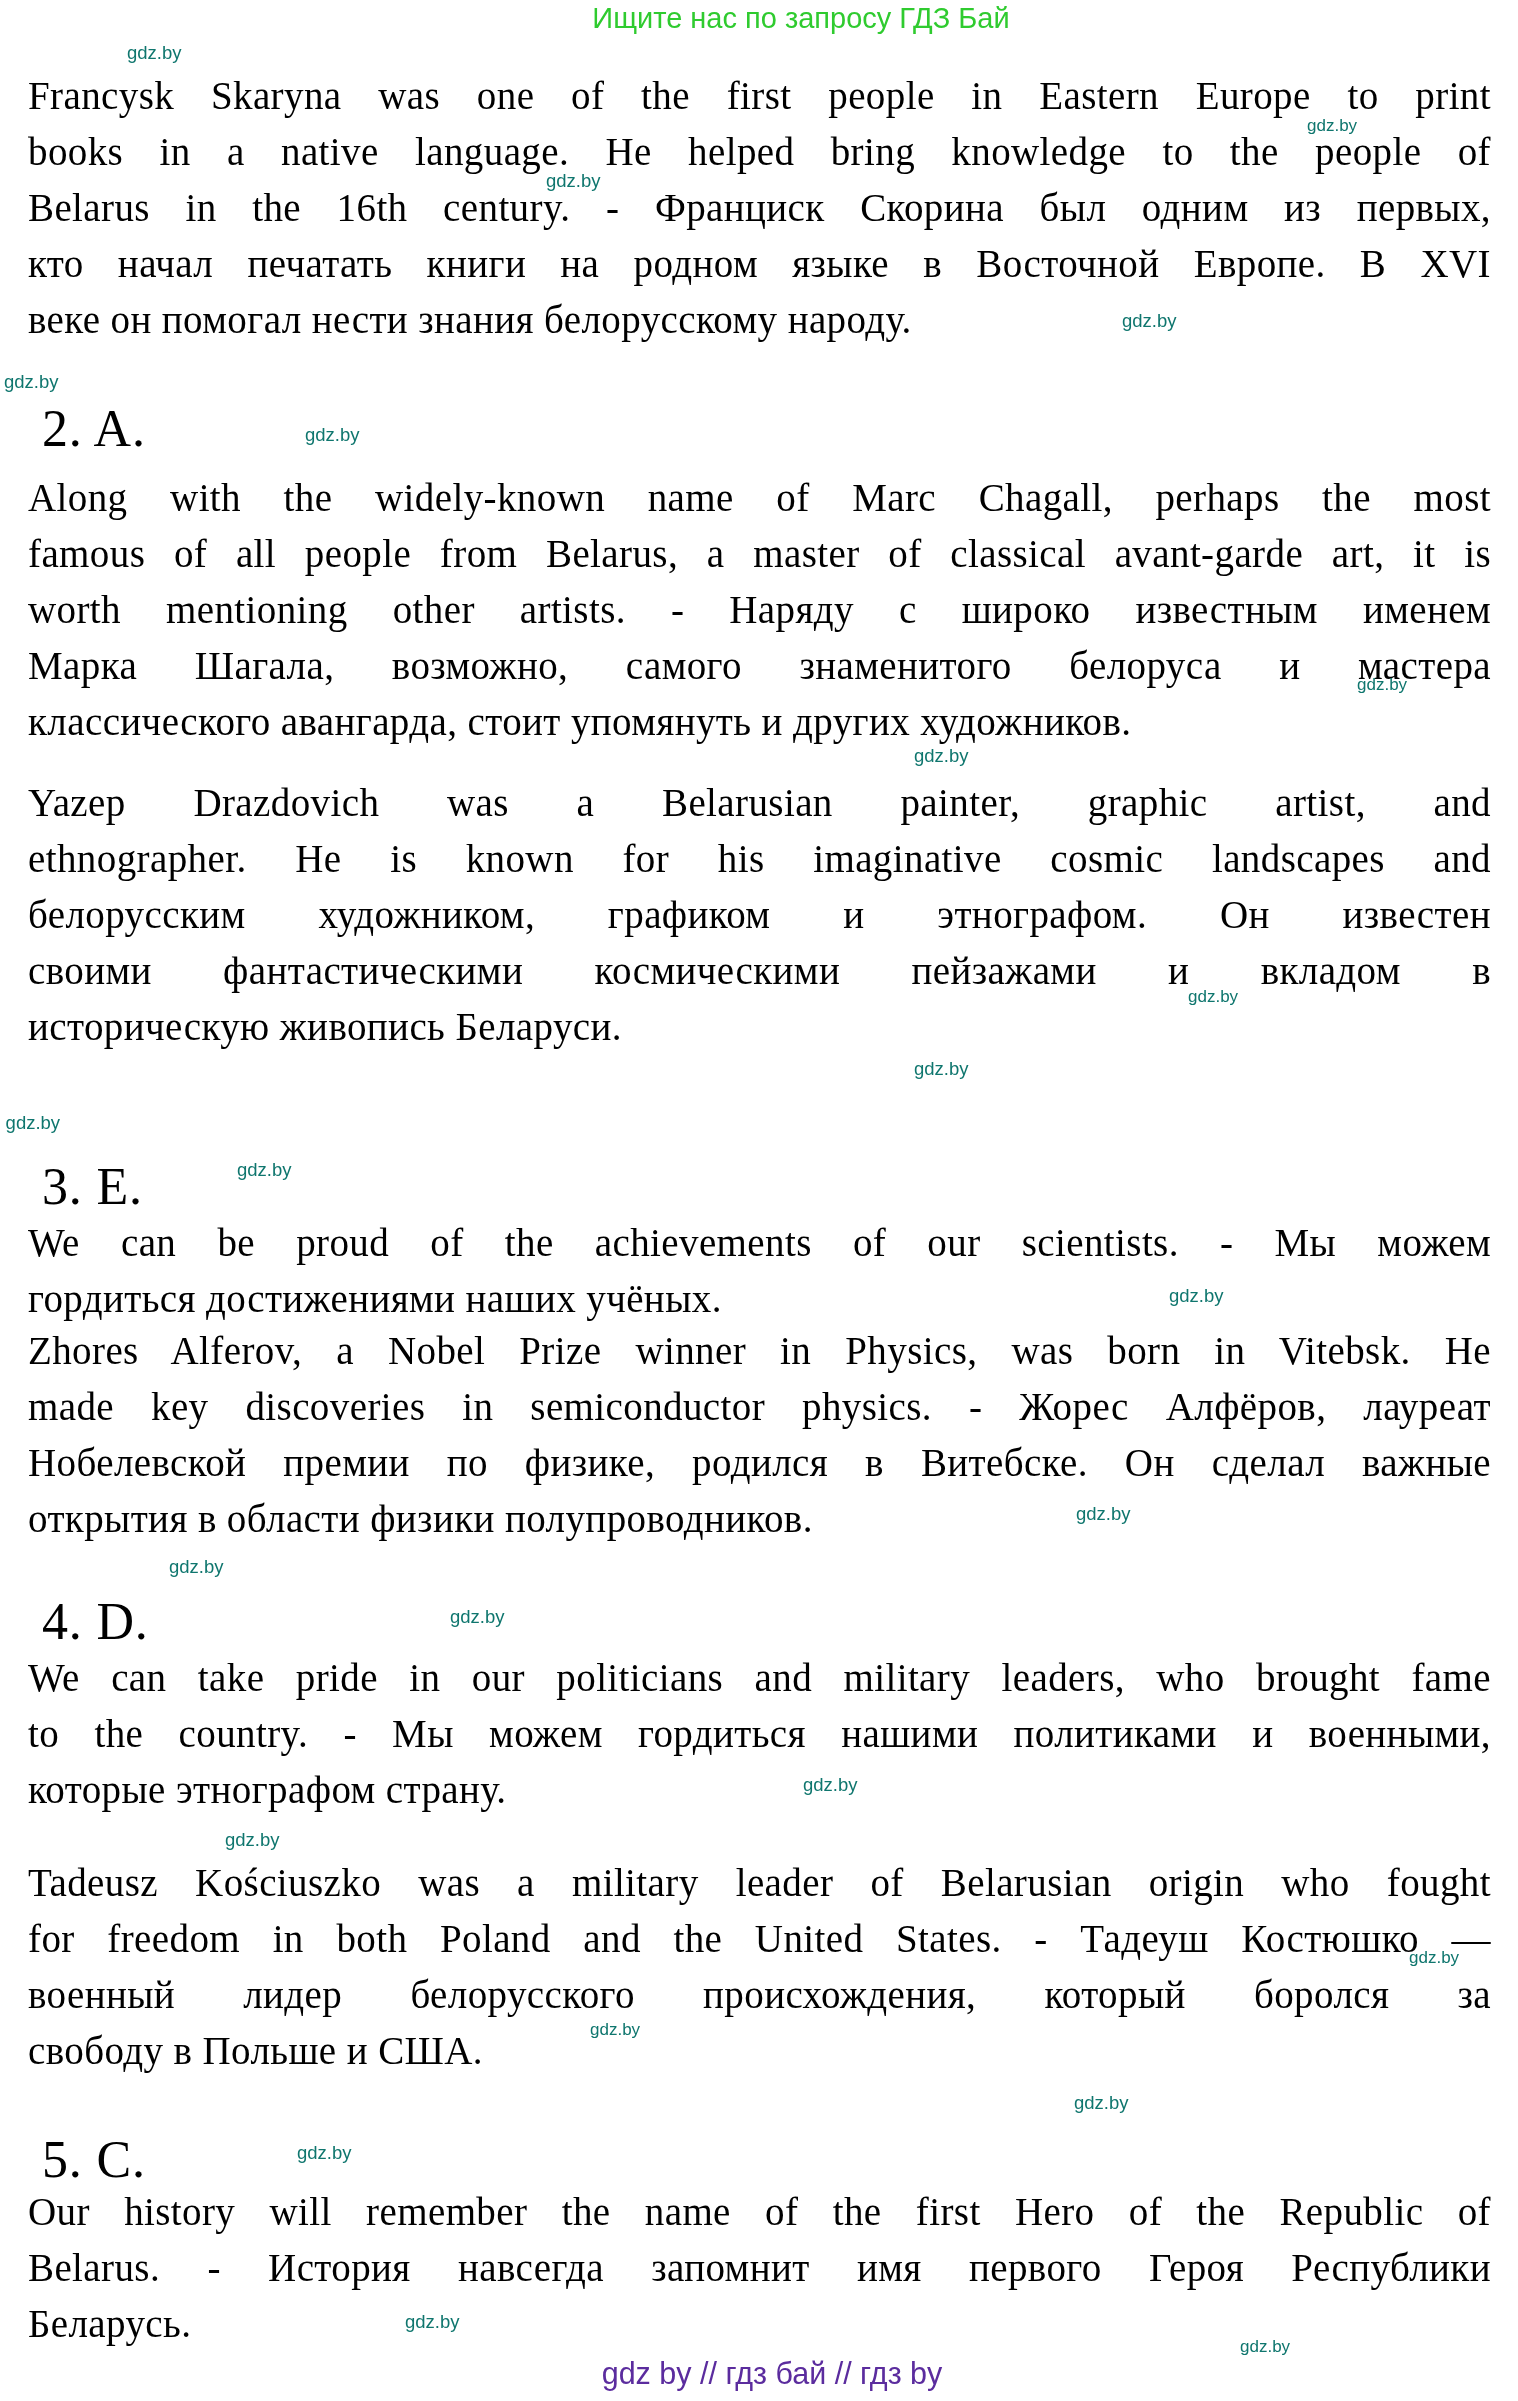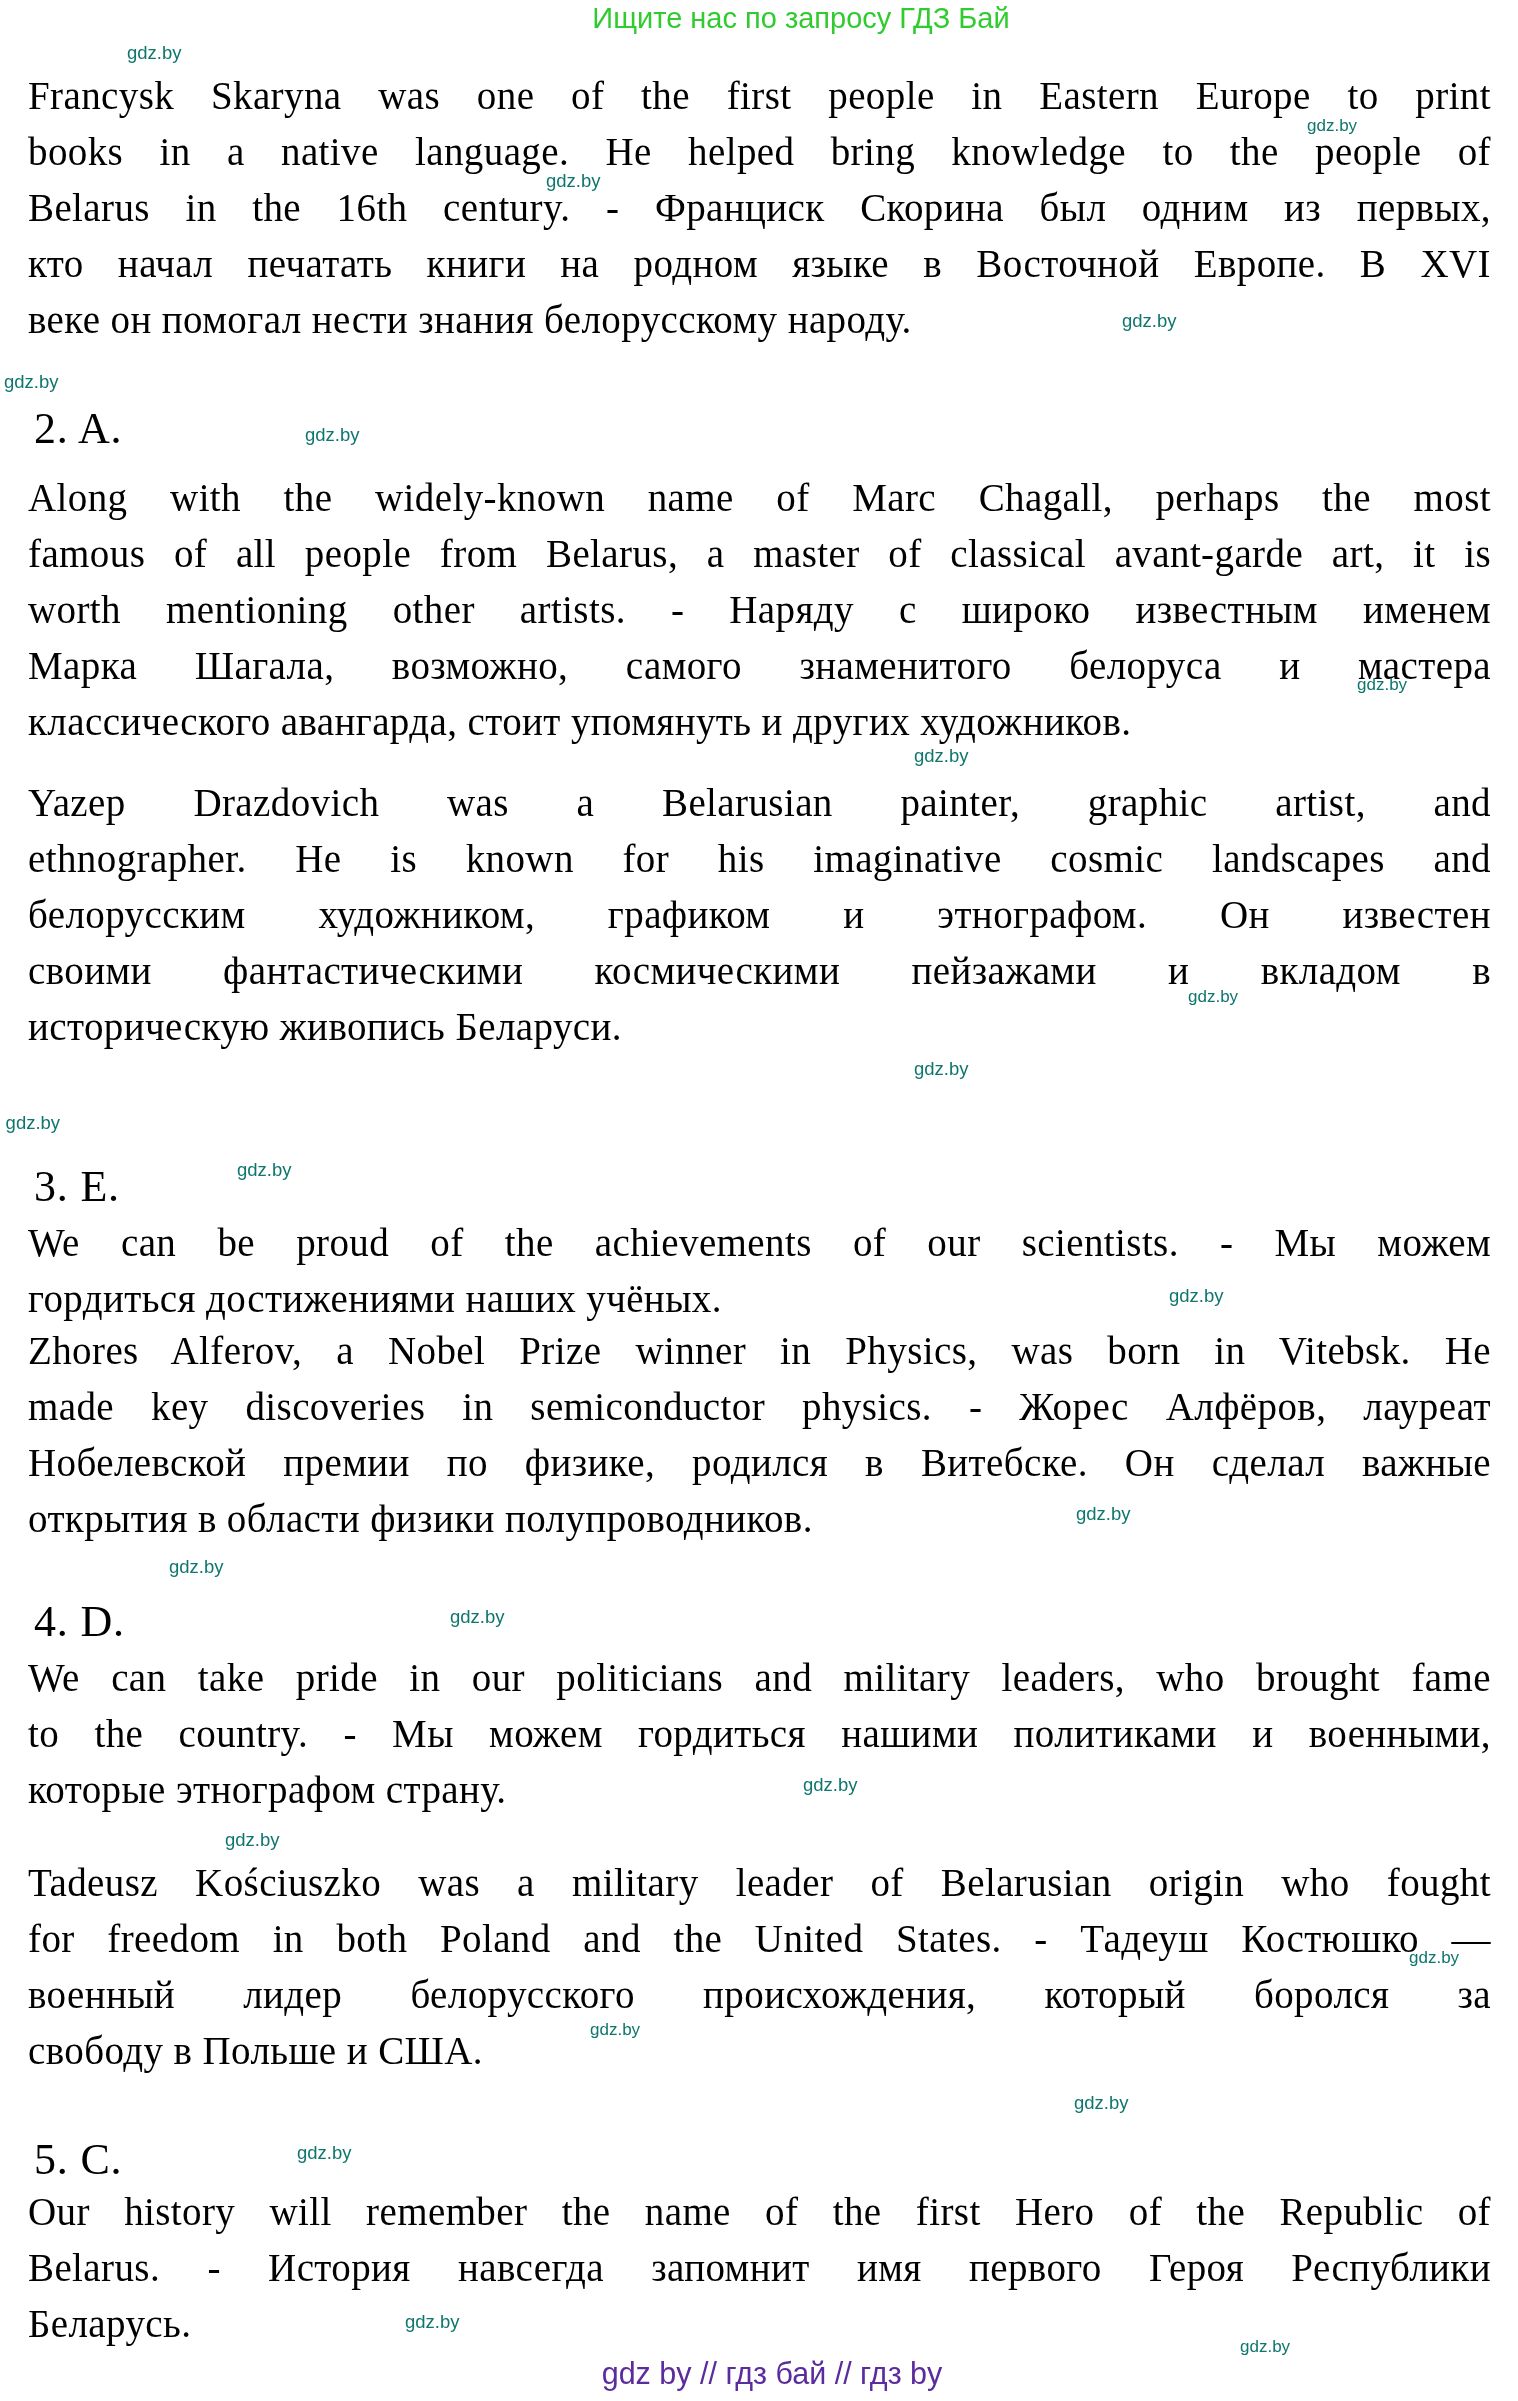--- a/index.html
+++ b/index.html
@@ -36,22 +36,22 @@
     height: 56px;
     overflow: hidden;
   }
   .lline {               
     text-align: left;
     height: 56px;
     overflow: hidden;
   }
   .section-label {
     position: absolute;
-    left: 34px;
-    font-size: 44px;
+    left: 42px;
+    font-size: 52px;
     line-height: 48px;
     letter-spacing: 0.8px;
     font-family: Liberation Serif, serif;
   }
   .wm {
     position: absolute;
     font-family: "Liberation Sans", "DejaVu Sans", sans-serif;
     font-size: 18.5px;
     line-height: 21px;
     color: #0f766e;

